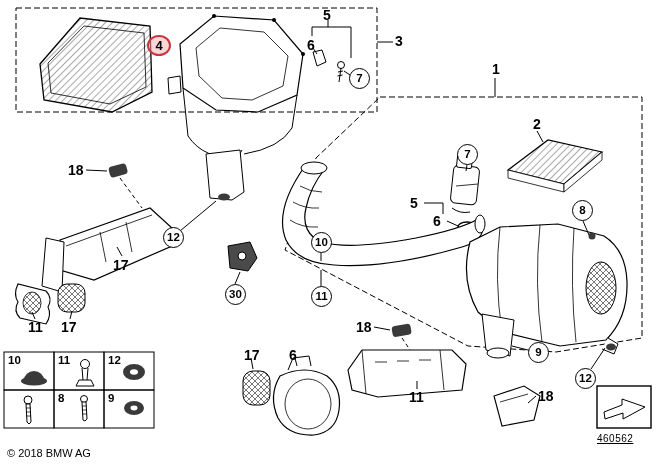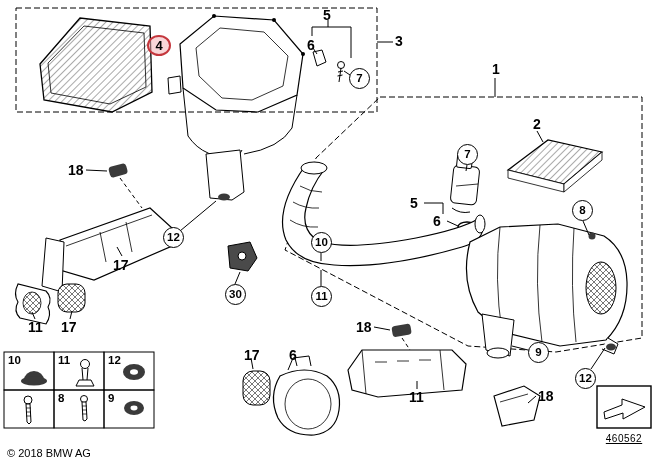--- a/index.html
+++ b/index.html
@@ -22,21 +22,21 @@
     min-width:24px;height:21px;padding:0 3px;border:2.6px solid #c4373d;
     border-radius:50%;background:rgba(244,180,184,0.55);
     display:flex;align-items:center;justify-content:center;font-size:13px;
     box-sizing:border-box;
   }
   .cell-label{
     position:absolute;z-index:3;font-weight:bold;font-size:11.5px;line-height:1;
   }
   .copyright{position:absolute;left:7px;top:447px;font-size:11px;z-index:3;}
   .diagram-number{
-    position:absolute;left:597px;top:433px;width:54px;text-align:center;
+    position:absolute;left:597px;top:433px;width:54px;text-align:left;
     font-size:10px;z-index:3;letter-spacing:0.5px;text-decoration:underline;
   }
 </style>
 </head>
 <body>
 
 <div class="canvas">
 
   <svg width="659" height="465" viewBox="0 0 659 465">
     <defs>

